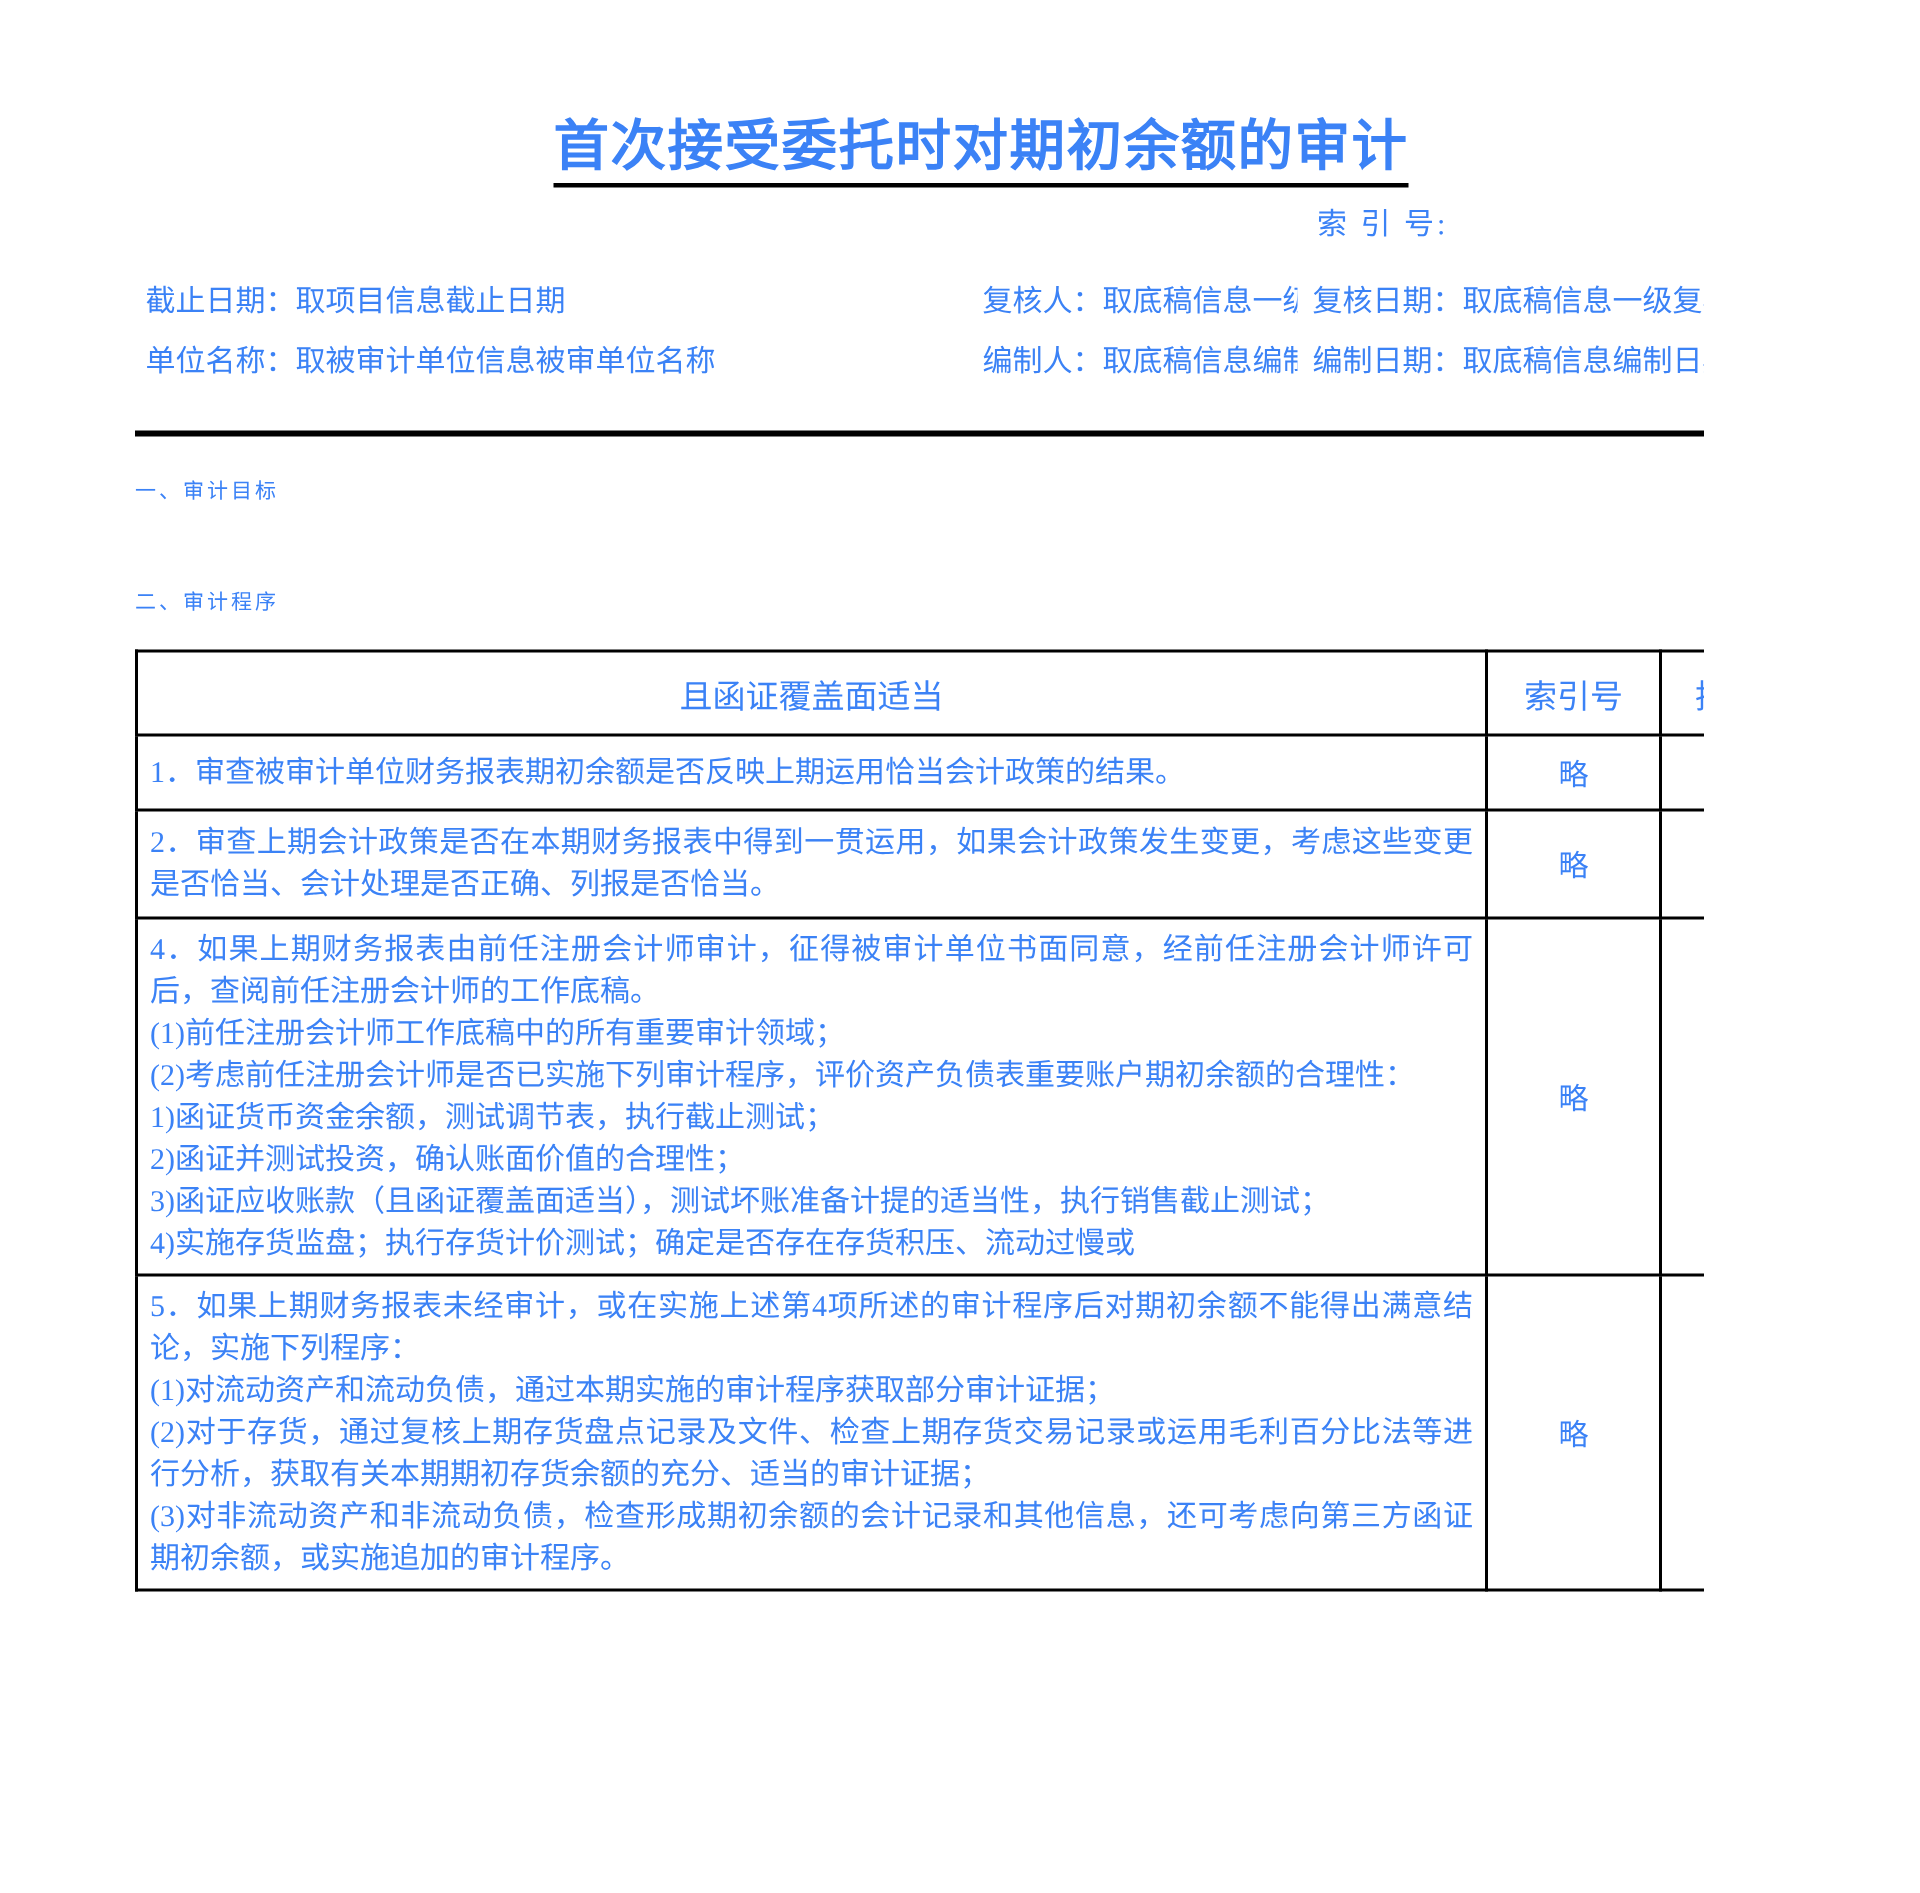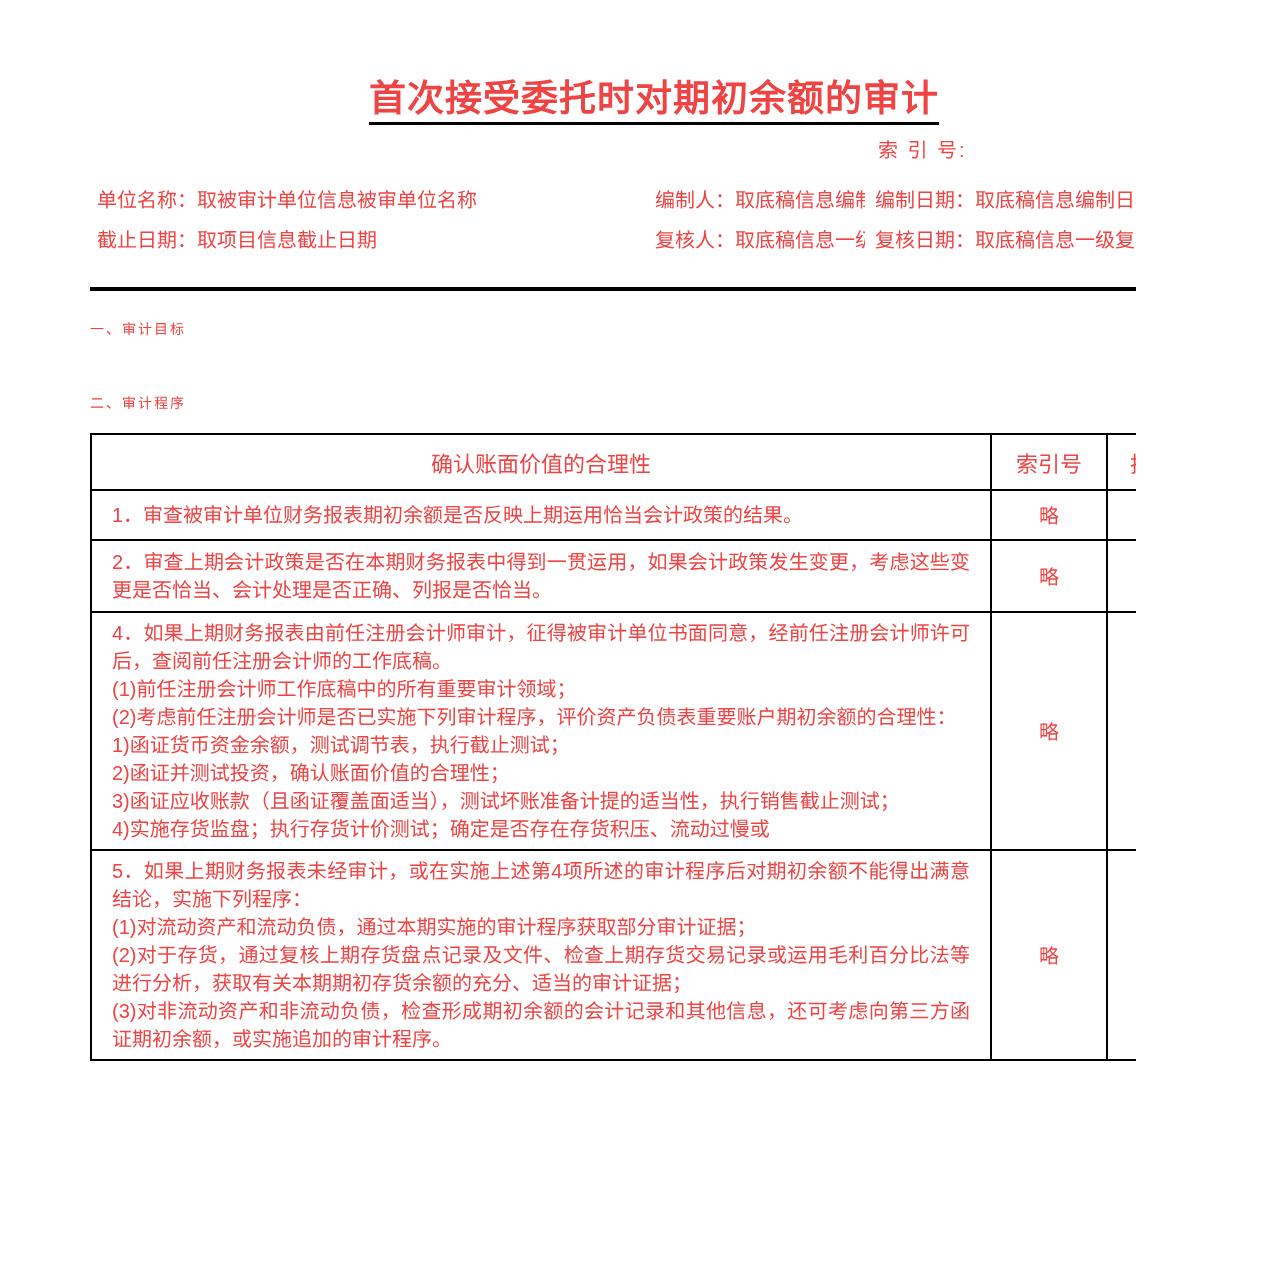--- a/index.html
+++ b/index.html
@@ -1,18 +1,18 @@
 <!DOCTYPE html>
 <html lang="zh-CN"><head>
 <meta charset="utf-8">
 <style>
   html,body{margin:0;padding:0;background:#fff;}
   .page{
-    width:1136px;height:1262px;background:#ffffff;color:#ef4444;
-    font-family:Liberation Sans, sans-serif;
+    width:1136px;height:1262px;background:#ffffff;color:#3b82f6;
+    font-family:Liberation Serif, serif;
     overflow:hidden;position:relative;
   }
   .content{margin-left:90px;width:1128px;}
 
   
   .doc-title{
     margin:78px 0 0 0;text-align:center;
     font-size:37px;font-weight:bold;letter-spacing:1px;line-height:1.15;
   }
   .doc-title .underline{border-bottom:3px solid #000;padding-bottom:3px;}
@@ -57,21 +57,21 @@
   table.procedures th,
   table.procedures td{border:2px solid #000;vertical-align:middle;}
   table.procedures th{
     font-weight:normal;font-size:22px;text-align:center;
     height:54px;padding:0 4px;
   }
   col.c-proc{width:900px;}
   col.c-idx{width:116px;}
   col.c-exec{width:112px;}
   td.proc{
-    padding:6px 20px;line-height:28px;white-space:pre-wrap;
+    padding:6px 8px;line-height:28px;white-space:pre-wrap;
     text-align:justify;text-justify:inter-ideograph;
   }
   td.idx{text-align:center;padding:0 4px;}
   td.exec{padding:0 4px;}
   tr.row-1{height:50px;}
   tr.row-2{height:72px;}
   tr.row-3{height:60px;}
   tr.row-4{height:226px;}
   tr.row-5{height:209px;}
 </style>
@@ -81,58 +81,58 @@
 <div class="page">
   <div class="content">
 
     <h1 class="doc-title"><span class="underline">首次接受委托时对期初余额的审计</span></h1>
 
     <div class="index-line">索 引 号:</div>
 
     <div class="meta">
       <div class="meta-row">
         <div class="meta-left">
+          <span>截止日期：</span><span>取项目信息截止日期</span>
+        </div>
+        <div class="meta-right">
+          <span>复核人：</span>
+            <span class="clip-value">取底稿信息一级</span>
+            <span>复核日期：</span>
+            <span>取底稿信息一级复核日期</span>
+        </div>
+      </div>
+      <div class="meta-row">
+        <div class="meta-left">
           <span>单位名称：</span><span>取被审计单位信息被审单位名称</span>
         </div>
         <div class="meta-right">
           <span>编制人：</span>
             <span class="clip-value">取底稿信息编制</span>
             <span>编制日期：</span>
             <span>取底稿信息编制日期</span>
-        </div>
-      </div>
-      <div class="meta-row">
-        <div class="meta-left">
-          <span>截止日期：</span><span>取项目信息截止日期</span>
-        </div>
-        <div class="meta-right">
-          <span>复核人：</span>
-            <span class="clip-value">取底稿信息一级</span>
-            <span>复核日期：</span>
-            <span>取底稿信息一级复核日期</span>
         </div>
       </div>
     </div>
 
     <hr class="rule">
 
     <h2 class="section-heading">一、审计目标</h2>
 
 
     <h2 class="section-heading second">二、审计程序</h2>
 
     <table class="procedures">
       <colgroup>
         <col class="c-proc">
           <col class="c-idx">
           <col class="c-exec">
       </colgroup>
       <thead>
         <tr>
-          <th>确认账面价值的合理性</th>
+          <th>且函证覆盖面适当</th>
           <th>索引号</th>
           <th>执行人</th>
         </tr>
       </thead>
       <tbody>
           <tr class="row-1">
             <td class="proc">1．审查被审计单位财务报表期初余额是否反映上期运用恰当会计政策的结果。</td>
             <td class="idx">略</td>
             <td class="exec"></td>
           </tr>

